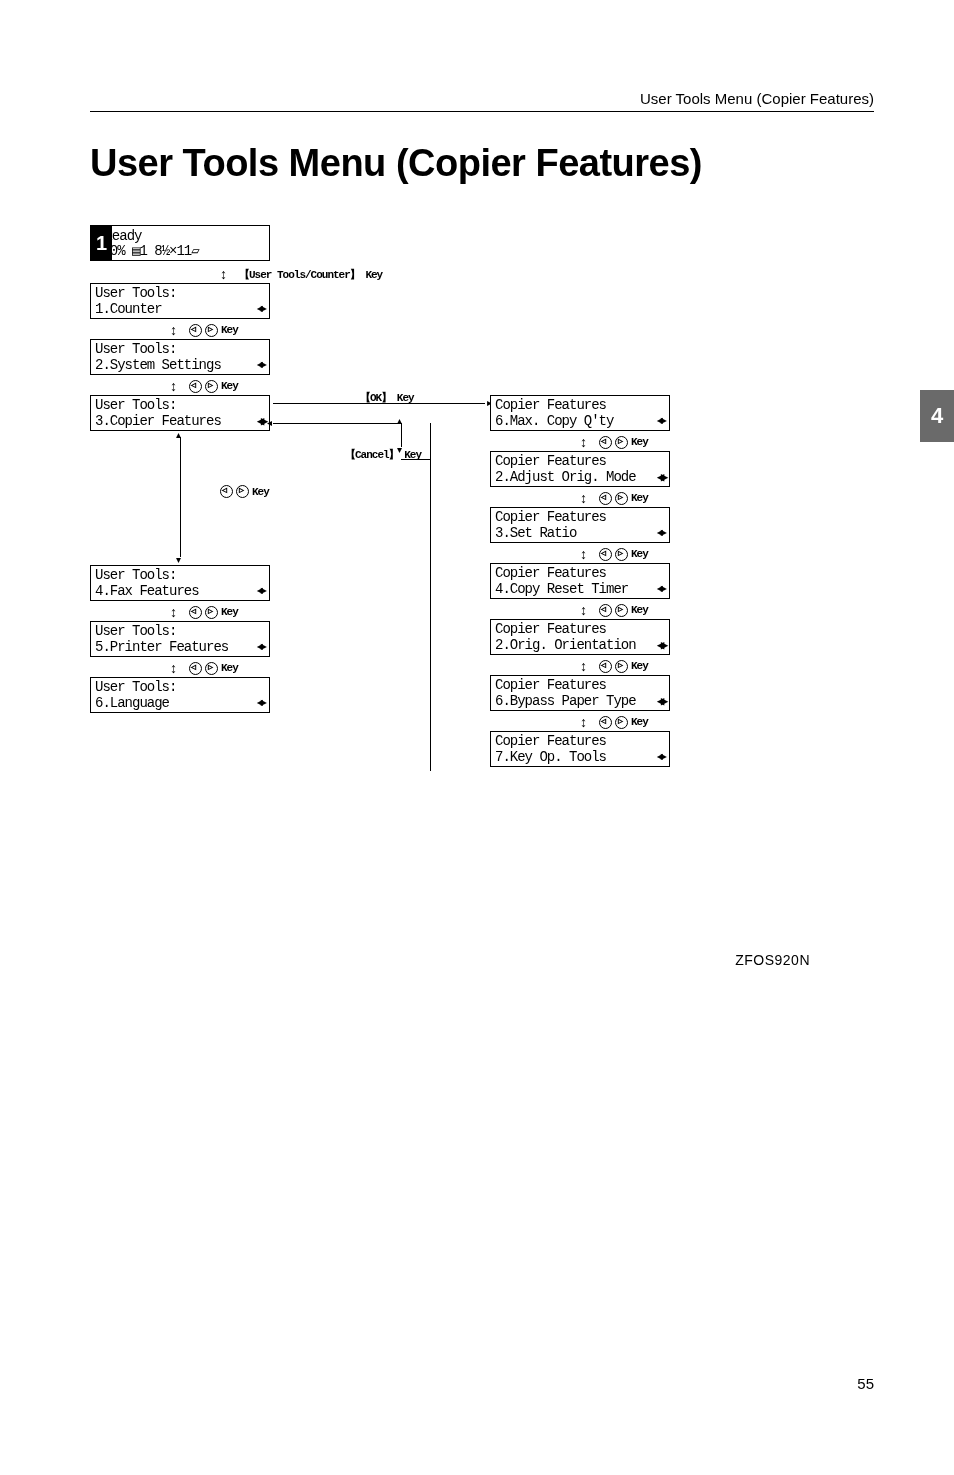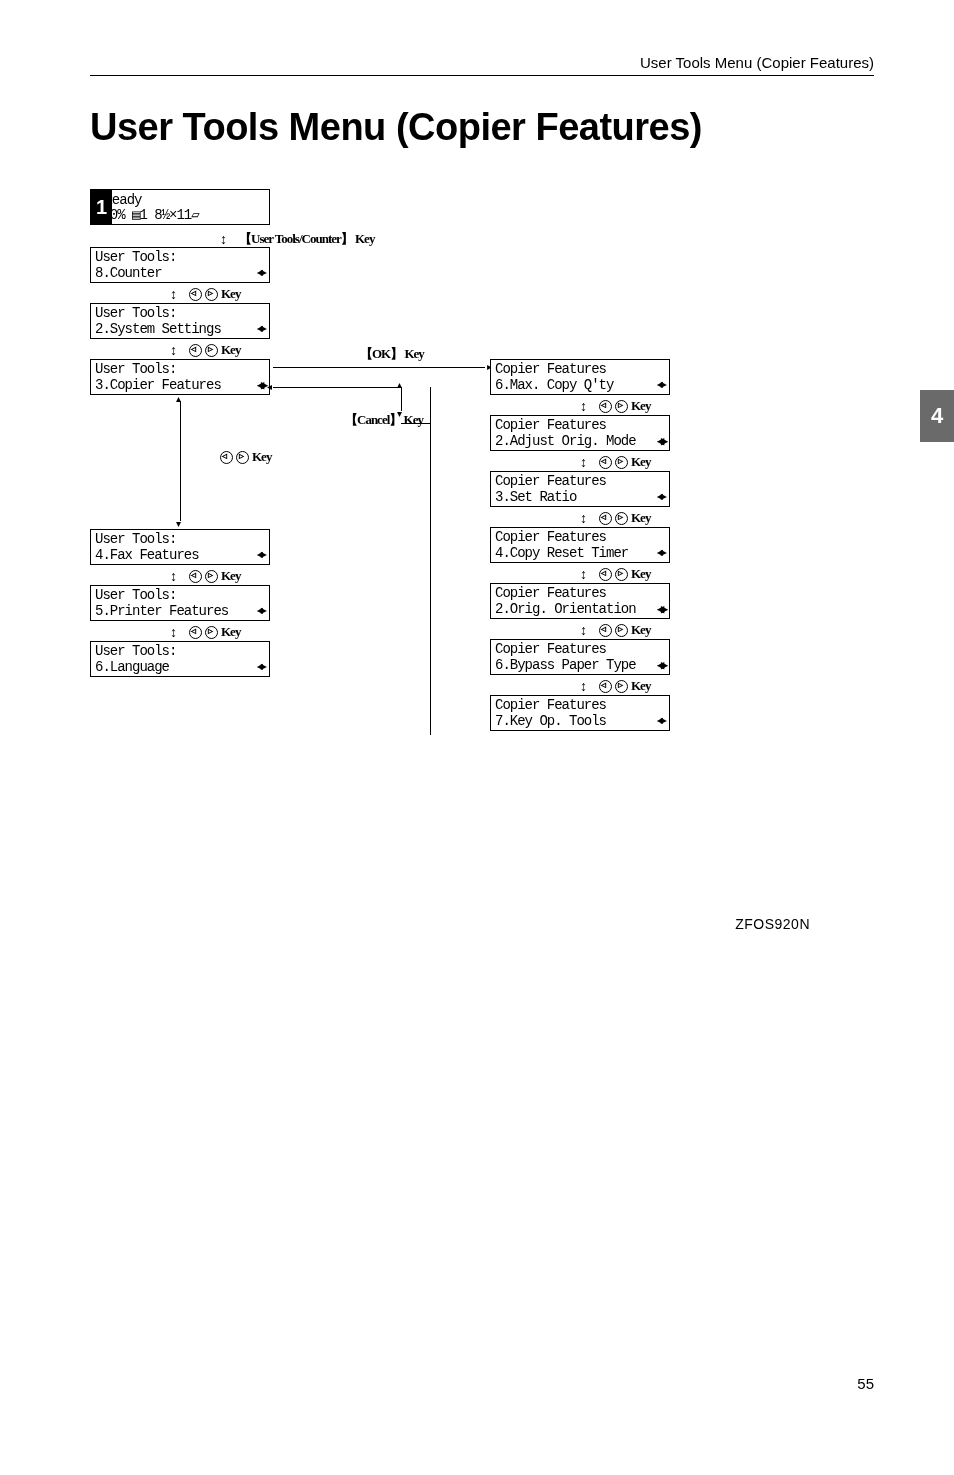--- a/index.html
+++ b/index.html
@@ -1,38 +1,38 @@
 <!DOCTYPE html>
 <html><head>
 <meta charset="utf-8">
 <style>
   * { box-sizing: border-box; margin: 0; padding: 0; }
   html, body { width: 954px; height: 1475px; background: #fff; font-family: Arial, Helvetica, sans-serif; color: #000; }
-  .page { position: relative; width: 954px; height: 1442px; padding: 54px 80px 60px 90px; }
+  .page { position: relative; width: 954px; height: 1442px; padding: 90px 80px 60px 90px; }
   .header-right { text-align: right; font-size: 15px; border-bottom: 1px solid #000; padding-bottom: 4px; margin-bottom: 30px; }
   h1 { font-family: "Arial Black", Arial, sans-serif; font-weight: 900; font-size: 38px; margin-bottom: 40px; letter-spacing: -0.5px; }
 
   .diagram { position: relative; width: 720px; height: 725px; font-family: "Courier New", monospace; font-size: 14px; letter-spacing: -1px; }
 
   
   .lcd { position: absolute; width: 180px; height: 36px; border: 1px solid #000; background: #fff; display: flex; flex-direction: column; justify-content: center; }
   .lcd .row { display: flex; align-items: center; justify-content: space-between; padding: 0 4px; height: 16px; line-height: 16px; white-space: nowrap; }
   .oready::before { content: "\25D0"; font-family: Arial, sans-serif; margin-right: 2px; }
   .lr::after { content: "\25C0\25B6"; font-family: Arial, sans-serif; font-size: 8px; letter-spacing: -2px; margin-left: 4px; }
   .lr-bold::after { content: "\25C0\25B6"; font-family: Arial, sans-serif; font-size: 9px; letter-spacing: -3px; margin-left: 4px; font-weight: bold; }
 
   .onebox { position: absolute; width: 22px; height: 34px; background: #000; color: #fff; display: flex; align-items: center; justify-content: center; font-family: Arial, sans-serif; font-weight: bold; font-size: 20px; }
 
   
   .keylab { position: absolute; font-family: Arial, sans-serif; font-size: 11px; font-weight: bold; display: flex; align-items: center; gap: 3px; }
   .keylab .ud::before { content: "\2195"; font-size: 14px; margin-right: 10px; }
   .circ { display: inline-block; width: 13px; height: 13px; border: 1px solid #000; border-radius: 50%; position: relative; }
   .circ.l::after { content: "\25C3"; position: absolute; left: 1px; top: -2px; font-size: 10px; }
   .circ.r::after { content: "\25B9"; position: absolute; left: 2px; top: -2px; font-size: 10px; }
-  .tinytext { font-family: Liberation Serif, serif; font-size: 13px; font-weight: bold; }
+  .tinytext { font-family: Liberation Mono, monospace; font-size: 11px; font-weight: bold; }
 
   
   .varrow { position: absolute; width: 0; border-left: 1px solid #000; }
   .varrow::before { content: "\25B4"; position: absolute; top: -8px; left: -5px; font-size: 10px; font-family: Arial; }
   .varrow::after { content: "\25BE"; position: absolute; bottom: -8px; left: -5px; font-size: 10px; font-family: Arial; }
   .harrow { position: absolute; height: 0; border-top: 1px solid #000; }
   .harrow.rhead::after { content: "\25B8"; position: absolute; right: -6px; top: -7px; font-size: 10px; font-family: Arial; }
   .harrow.lhead::before { content: "\25C2"; position: absolute; left: -6px; top: -7px; font-size: 10px; font-family: Arial; }
 
   .imgcode { position: absolute; right: 0; bottom: -18px; font-family: Liberation Sans, sans-serif; font-size: 14px; letter-spacing: 0.5px; }
@@ -64,21 +64,21 @@
     <div class="keylab" style="left:130px; top:41px;">
       <span class="ud"></span>
       <span class="tinytext">【User Tools/Counter】 Key</span>
     </div>
 
     <div class="lcd" style="left:0; top:58px;">
       <div class="row">
           <span>User Tools:</span>
         </div>
       <div class="row lr">
-          <span>8.Counter</span>
+          <span>1.Counter</span>
         </div>
     </div>
     <div class="keylab" style="left:80px; top:97px;">
         <span class="ud"></span>
         <span class="circ l"></span>
         <span class="circ r"></span>
         <span class="tinytext">Key</span>
       </div>
 
     <div class="lcd" style="left:0; top:114px;">
@@ -99,21 +99,21 @@
     <div class="lcd" style="left:0; top:170px;">
       <div class="row">
           <span>User Tools:</span>
         </div>
       <div class="row lr-bold">
           <span>3.Copier Features</span>
         </div>
     </div>
 
     <div class="harrow rhead" style="left:183px; top:178px; width:212px;"></div>
-    <div class="tinytext" style="position:absolute; left:270px; top:156px;text-align:center;">【OK】 Key</div>
+    <div class="tinytext" style="position:absolute; left:270px; top:165px;text-align:center;">【OK】 Key</div>
 
     <div class="harrow lhead" style="left:183px; top:198px; width:128px;"></div>
     <div class="varrow" style="left:311px; top:198px; height:24px; border-left:1px solid #000;"></div>
     <div class="tinytext" style="position:absolute; left:255px; top:222px;">【Cancel】 Key</div>
 
     <div class="keylab" style="left:130px; top:260px;">
         <span class="circ l"></span>
         <span class="circ r"></span>
         <span class="tinytext">Key</span>
       </div>

